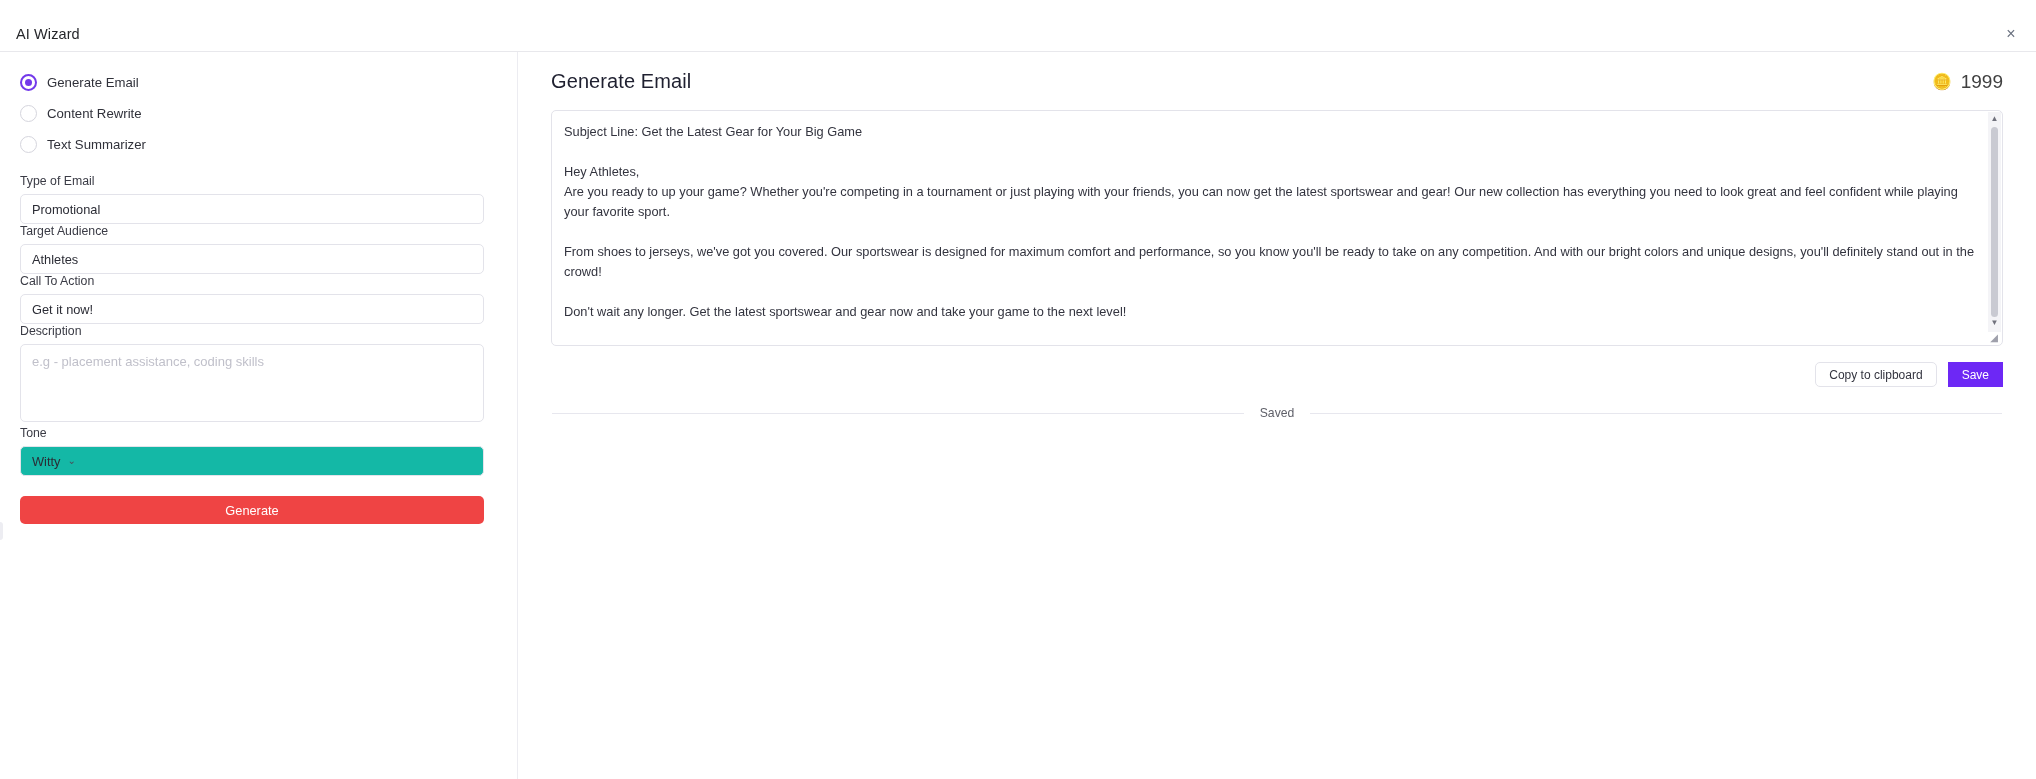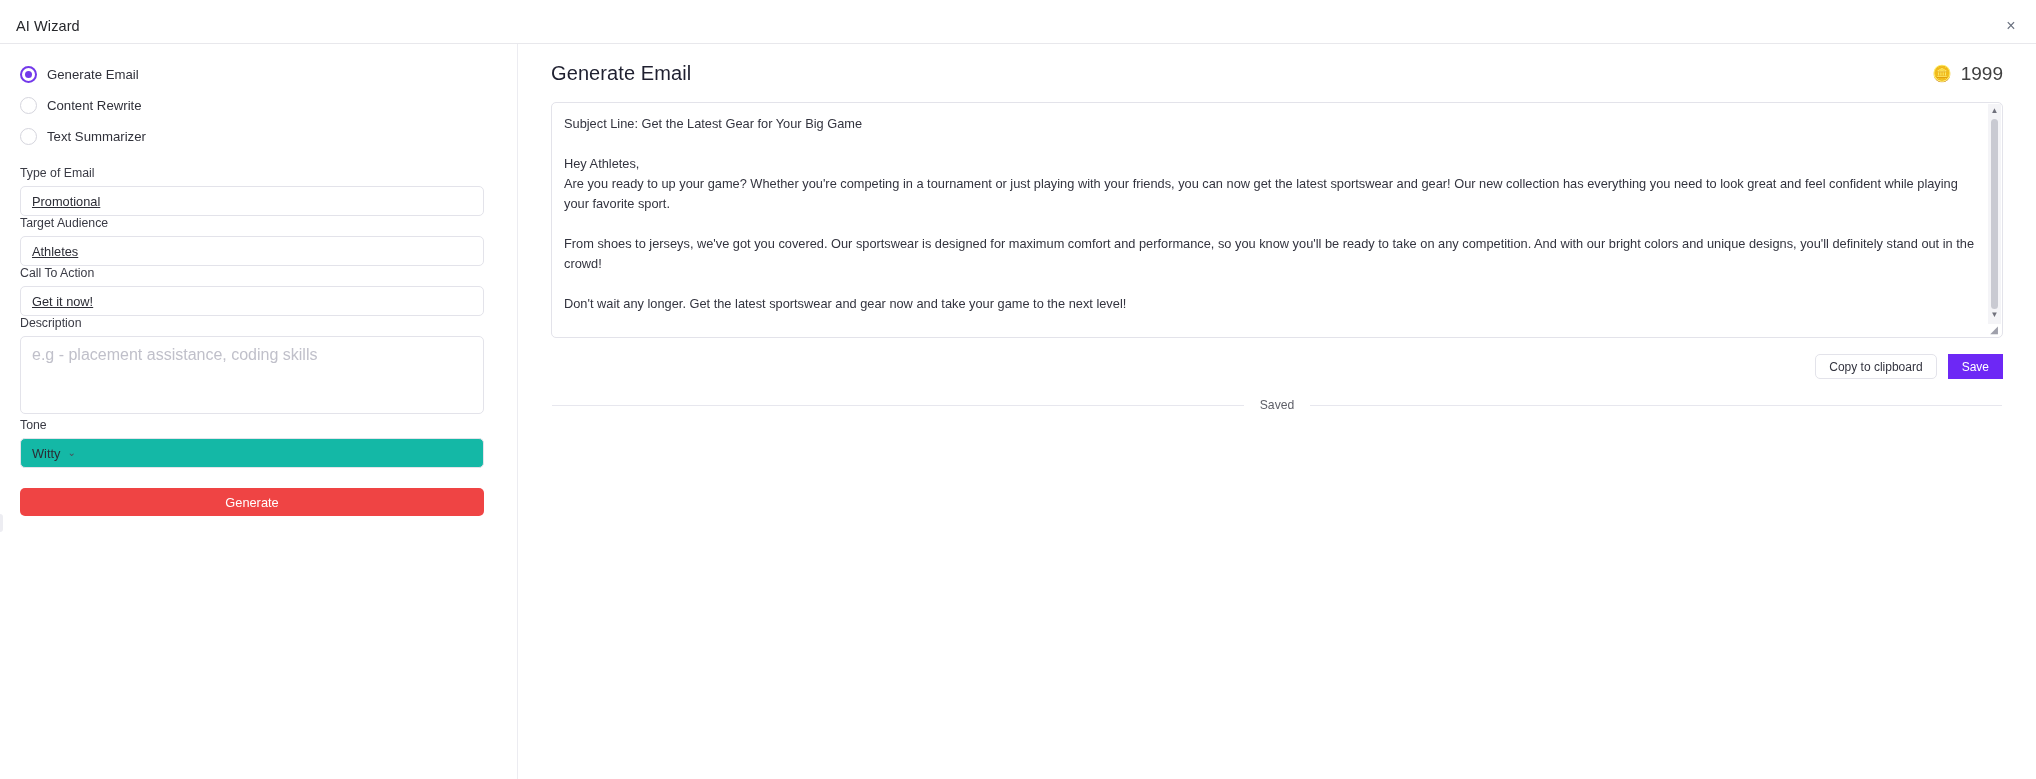--- a/index.html
+++ b/index.html
@@ -21,21 +21,21 @@
     flex-direction: column;
     background: #ffffff;
   }
   
   .titlebar {
     height: 35px;
     min-height: 35px;
     display: flex;
     align-items: center;
     justify-content: space-between;
-    padding: 8px 14px 0 16px;
+    padding: 16px 14px 0 16px;
     border-bottom: 1px solid #e8e8ec;
     background: #ffffff;
   }
   .titlebar-title {
     font-size: 14.5px;
     color: #26272b;
     letter-spacing: .1px;
   }
   .close-btn {
     width: 22px;
@@ -120,31 +120,30 @@
     height: 30px;
     box-sizing: border-box;
     border: 1px solid #e3e3ea;
     border-radius: 5px;
     padding: 0 11px;
     font-size: 12.8px;
     color: #2b2c35;
     font-family: "Liberation Sans", sans-serif;
     background: #fff;
     outline: none;
-    text-decoration: underline;
   }
   .text-input::placeholder { color: #b9b9c4; }
   .textarea {
     width: 100%;
     height: 78px;
     box-sizing: border-box;
     border: 1px solid #e3e3ea;
     border-radius: 5px;
     padding: 9px 11px;
-    font-size: 16px;
+    font-size: 13px;
     color: #2b2c35;
     font-family: "Liberation Sans", sans-serif;
     background: #fff;
     outline: none;
     resize: none;
   }
   .textarea::placeholder { color: #c0c0ca; }
   .select-wrap {
     position: relative;
     width: 100%;

